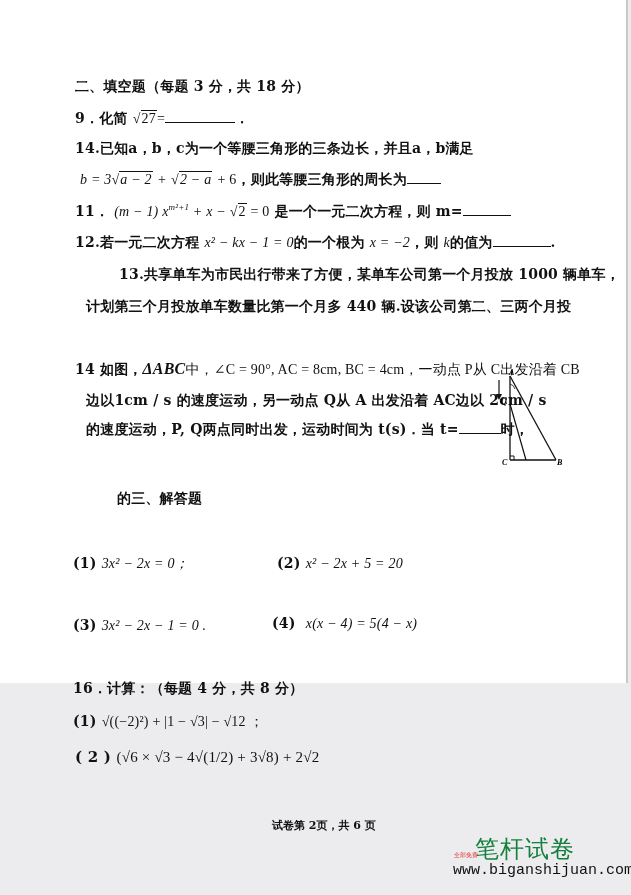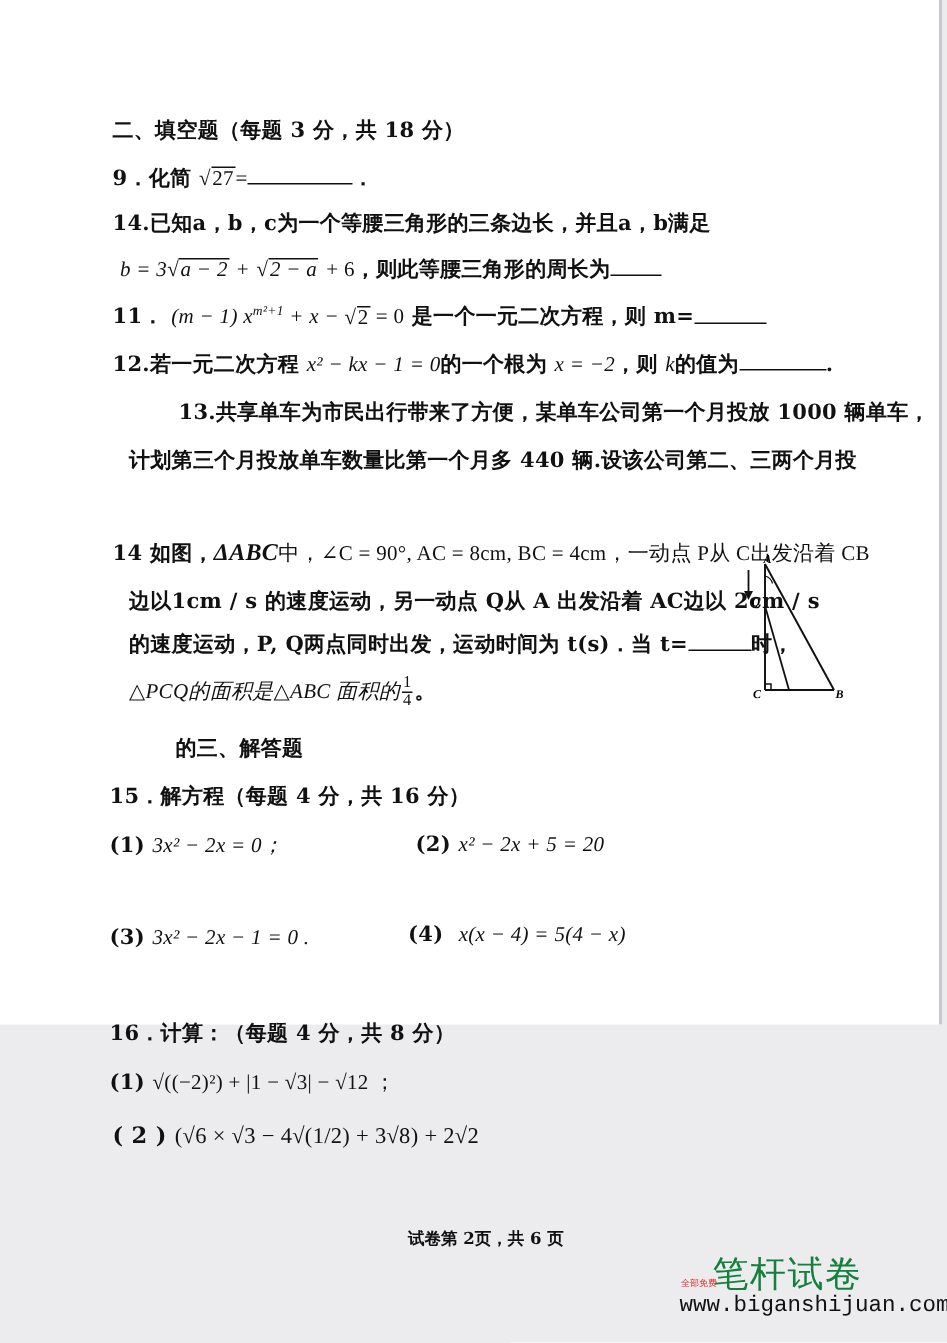--- a/index.html
+++ b/index.html
@@ -74,44 +74,40 @@
   </div>
   <div class="line" style="left:86px;top:298px;">计划第三个月投放单车数量比第一个月多 440 辆.设该公司第二、三两个月投</div>
 
   <div class="line" style="left:75px;top:360px;">
     <span>14 如图，</span><span class="math it" style="font-weight:bold;font-size:16px;">ΔABC</span><span class="math">中，∠C = 90°, AC = 8cm, BC = 4cm，一动点 P从 C出发沿着 CB</span>
   </div>
   <div class="line" style="left:86px;top:392px;">边以1cm / s 的速度运动，另一动点 Q从 A 出发沿着 AC边以 2cm / s</div>
   <div class="line" style="left:86px;top:421px;">
     <span>的速度运动，P, Q两点同时出发，运动时间为 t(s)．当 t=</span><span class="blank" style="width:42px;"></span><span>时，</span>
   </div>
-  <div class="line" style="left:86px;top:450px;">
-    <span class="math it">△PCQ的面积是△ABC 面积的</span><span class="frac math"><span class="num">1</span><span class="den">4</span></span><span>。</span>
-  </div>
 
   <div class="figure">
     <svg width="80" height="100" viewBox="0 0 80 100">
       <line x1="20" y1="8" x2="20" y2="92" stroke="#111" stroke-width="1.3"></line>
       <line x1="20" y1="92" x2="66" y2="92" stroke="#111" stroke-width="1.3"></line>
       <line x1="20" y1="8" x2="66" y2="92" stroke="#111" stroke-width="1.3"></line>
       <line x1="20" y1="36" x2="36" y2="92" stroke="#111" stroke-width="1.2"></line>
       <path d="M20 88 h4 v4" fill="none" stroke="#111" stroke-width="1"></path>
       <path d="M20 16 q4 1 5 5" fill="none" stroke="#111" stroke-width="0.8"></path>
       <line x1="9" y1="12" x2="9" y2="30" stroke="#111" stroke-width="1.2"></line>
       <path d="M6 26 L9 32 L12 26 Z" fill="#111"></path>
       <text x="19" y="7" font-size="8" font-style="italic" font-weight="bold" font-family="Liberation Serif, serif">A</text>
       <text x="11" y="36" font-size="8" font-style="italic" font-weight="bold" font-family="Liberation Serif, serif">Q</text>
       <text x="12" y="97" font-size="8" font-style="italic" font-weight="bold" font-family="Liberation Serif, serif">C</text>
       <text x="67" y="97" font-size="8" font-style="italic" font-weight="bold" font-family="Liberation Serif, serif">B</text>
     </svg>
   </div>
 
   <div class="line" style="left:73px;top:490px;padding-left:44px;">的三、解答题</div>
 
-  <div class="line" style="left:73px;top:522px;">15．解方程（每题 4 分，共 16 分）</div>
   <div class="line" style="left:73px;top:555px;">
     <span>(1)</span> <span class="math it">3x² − 2x = 0；</span>
   </div>
   <div class="line" style="left:277px;top:555px;">
     <span>(2)</span> <span class="math it">x² − 2x + 5 = 20</span>
   </div>
   <div class="line" style="left:73px;top:617px;">
     <span>(3)</span> <span class="math it">3x² − 2x − 1 = 0 .</span>
   </div>
   <div class="line" style="left:272px;top:615px;">

